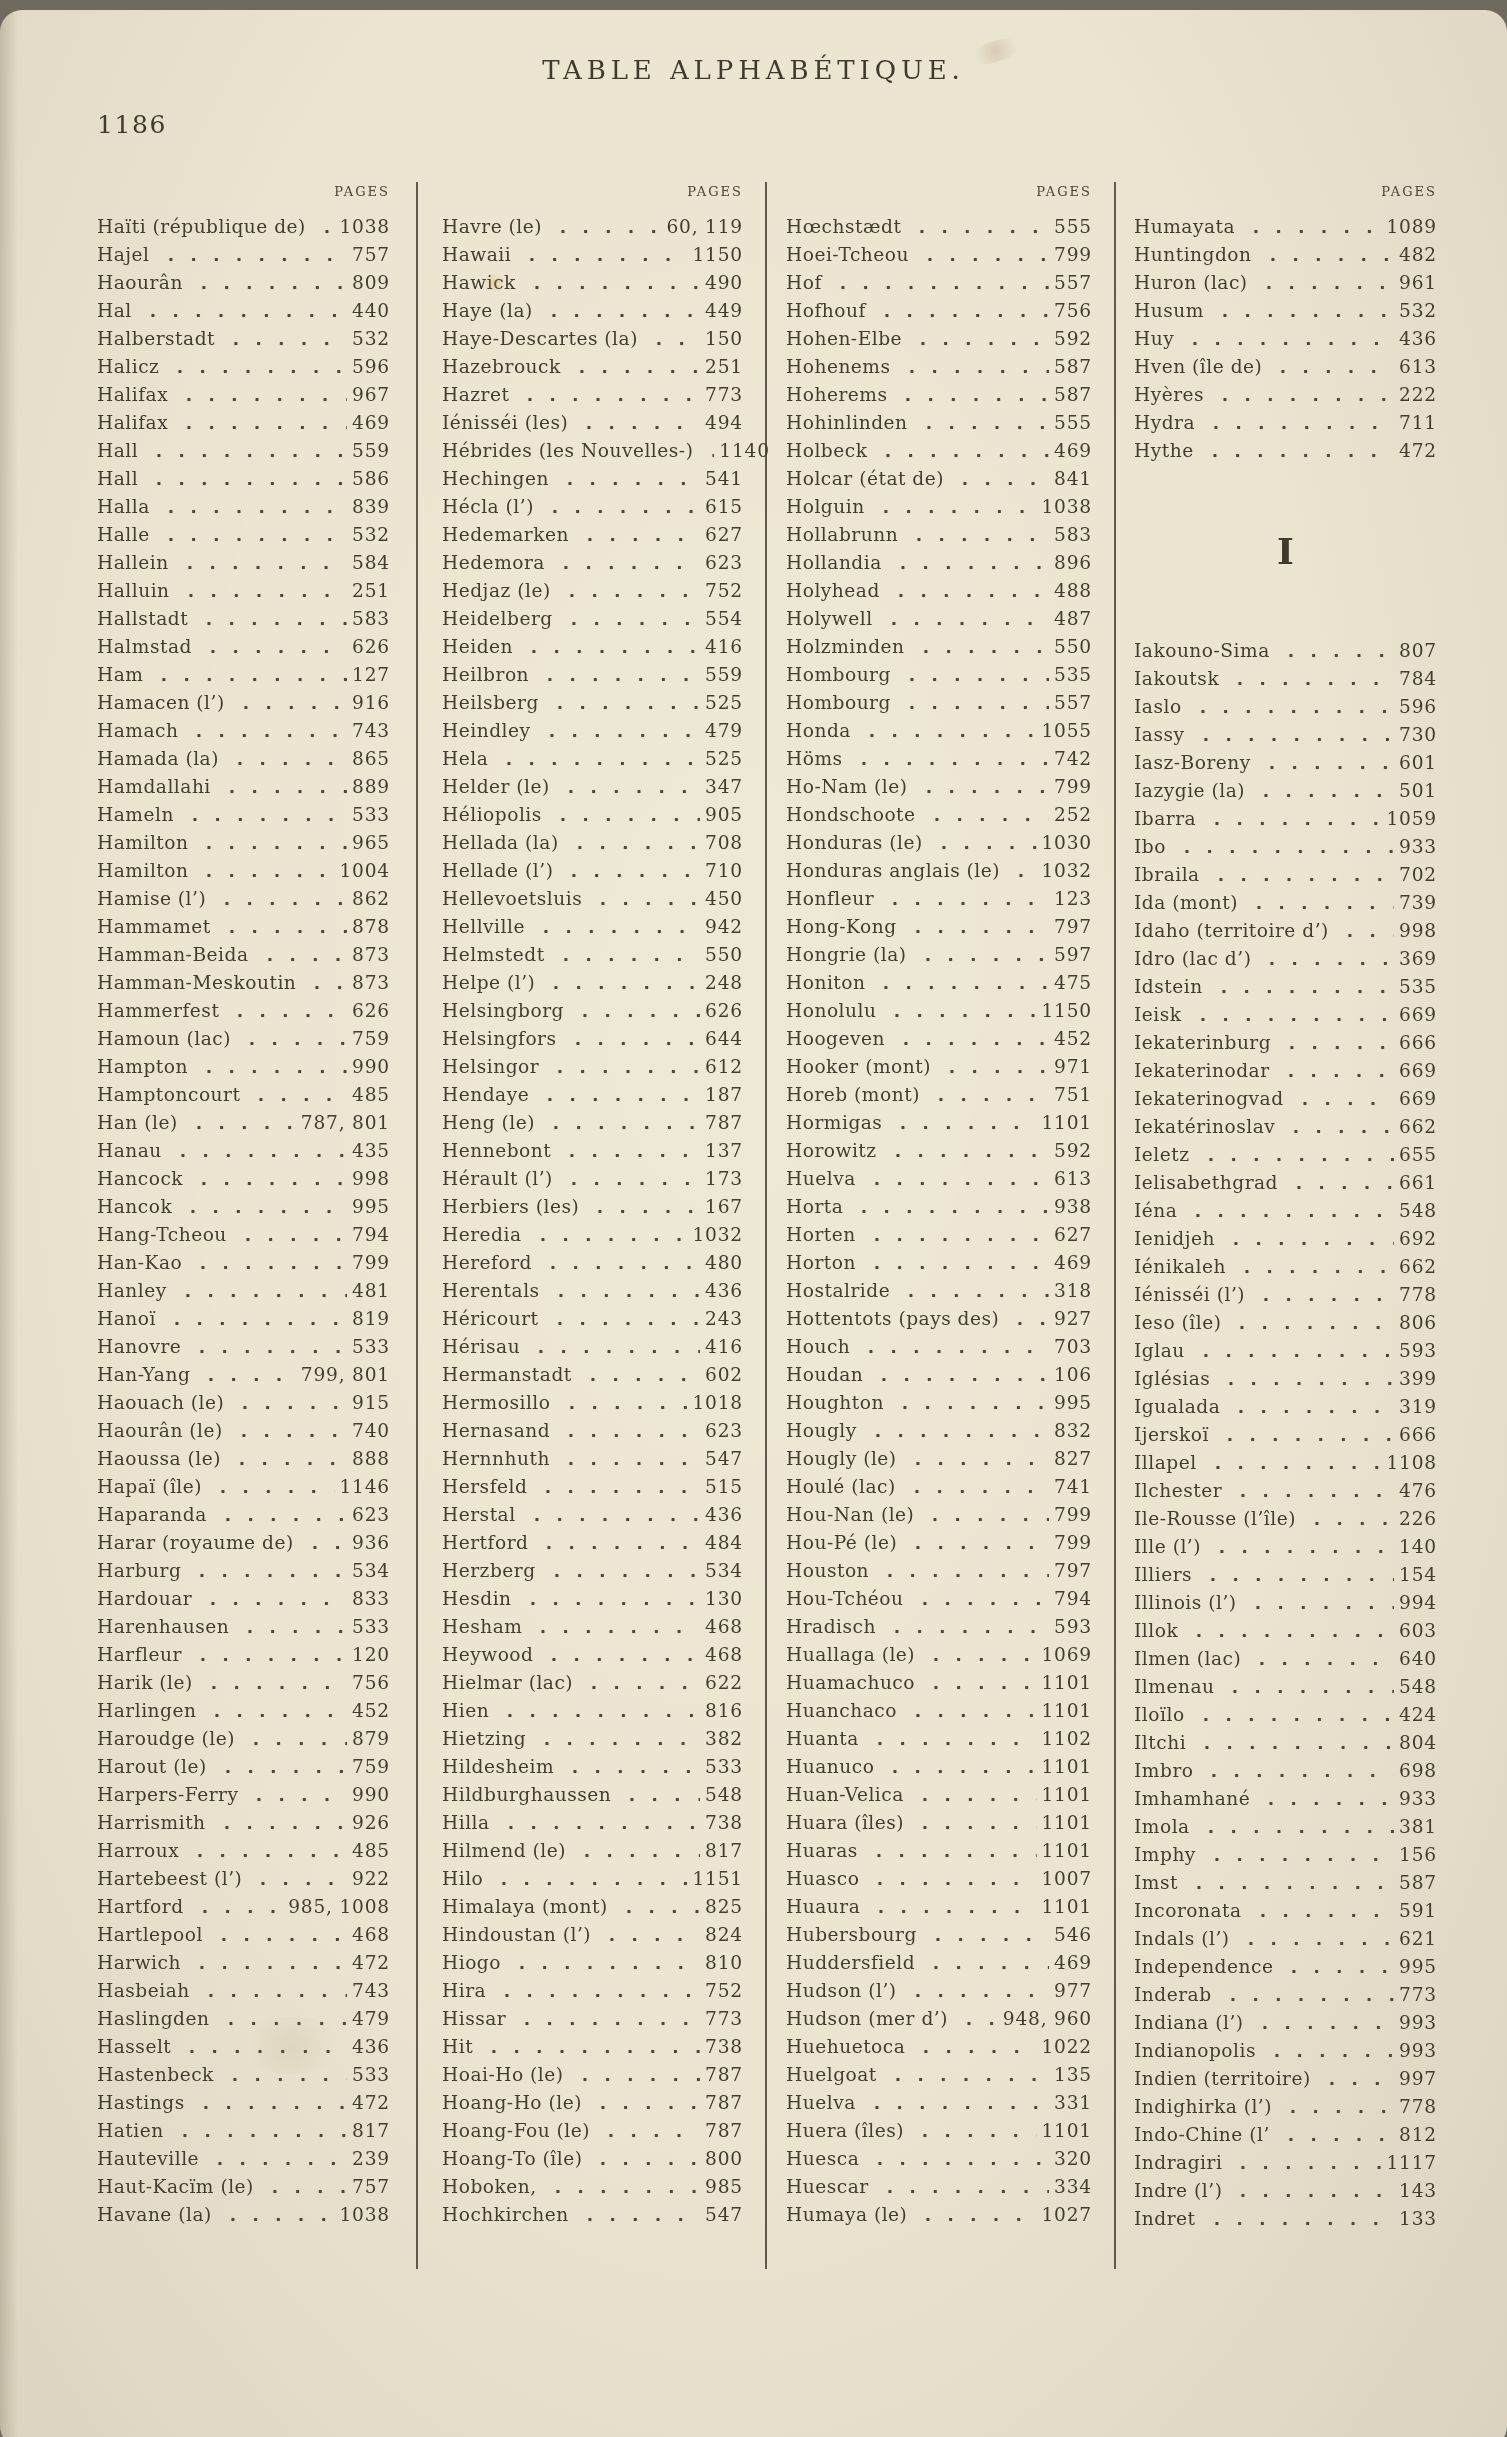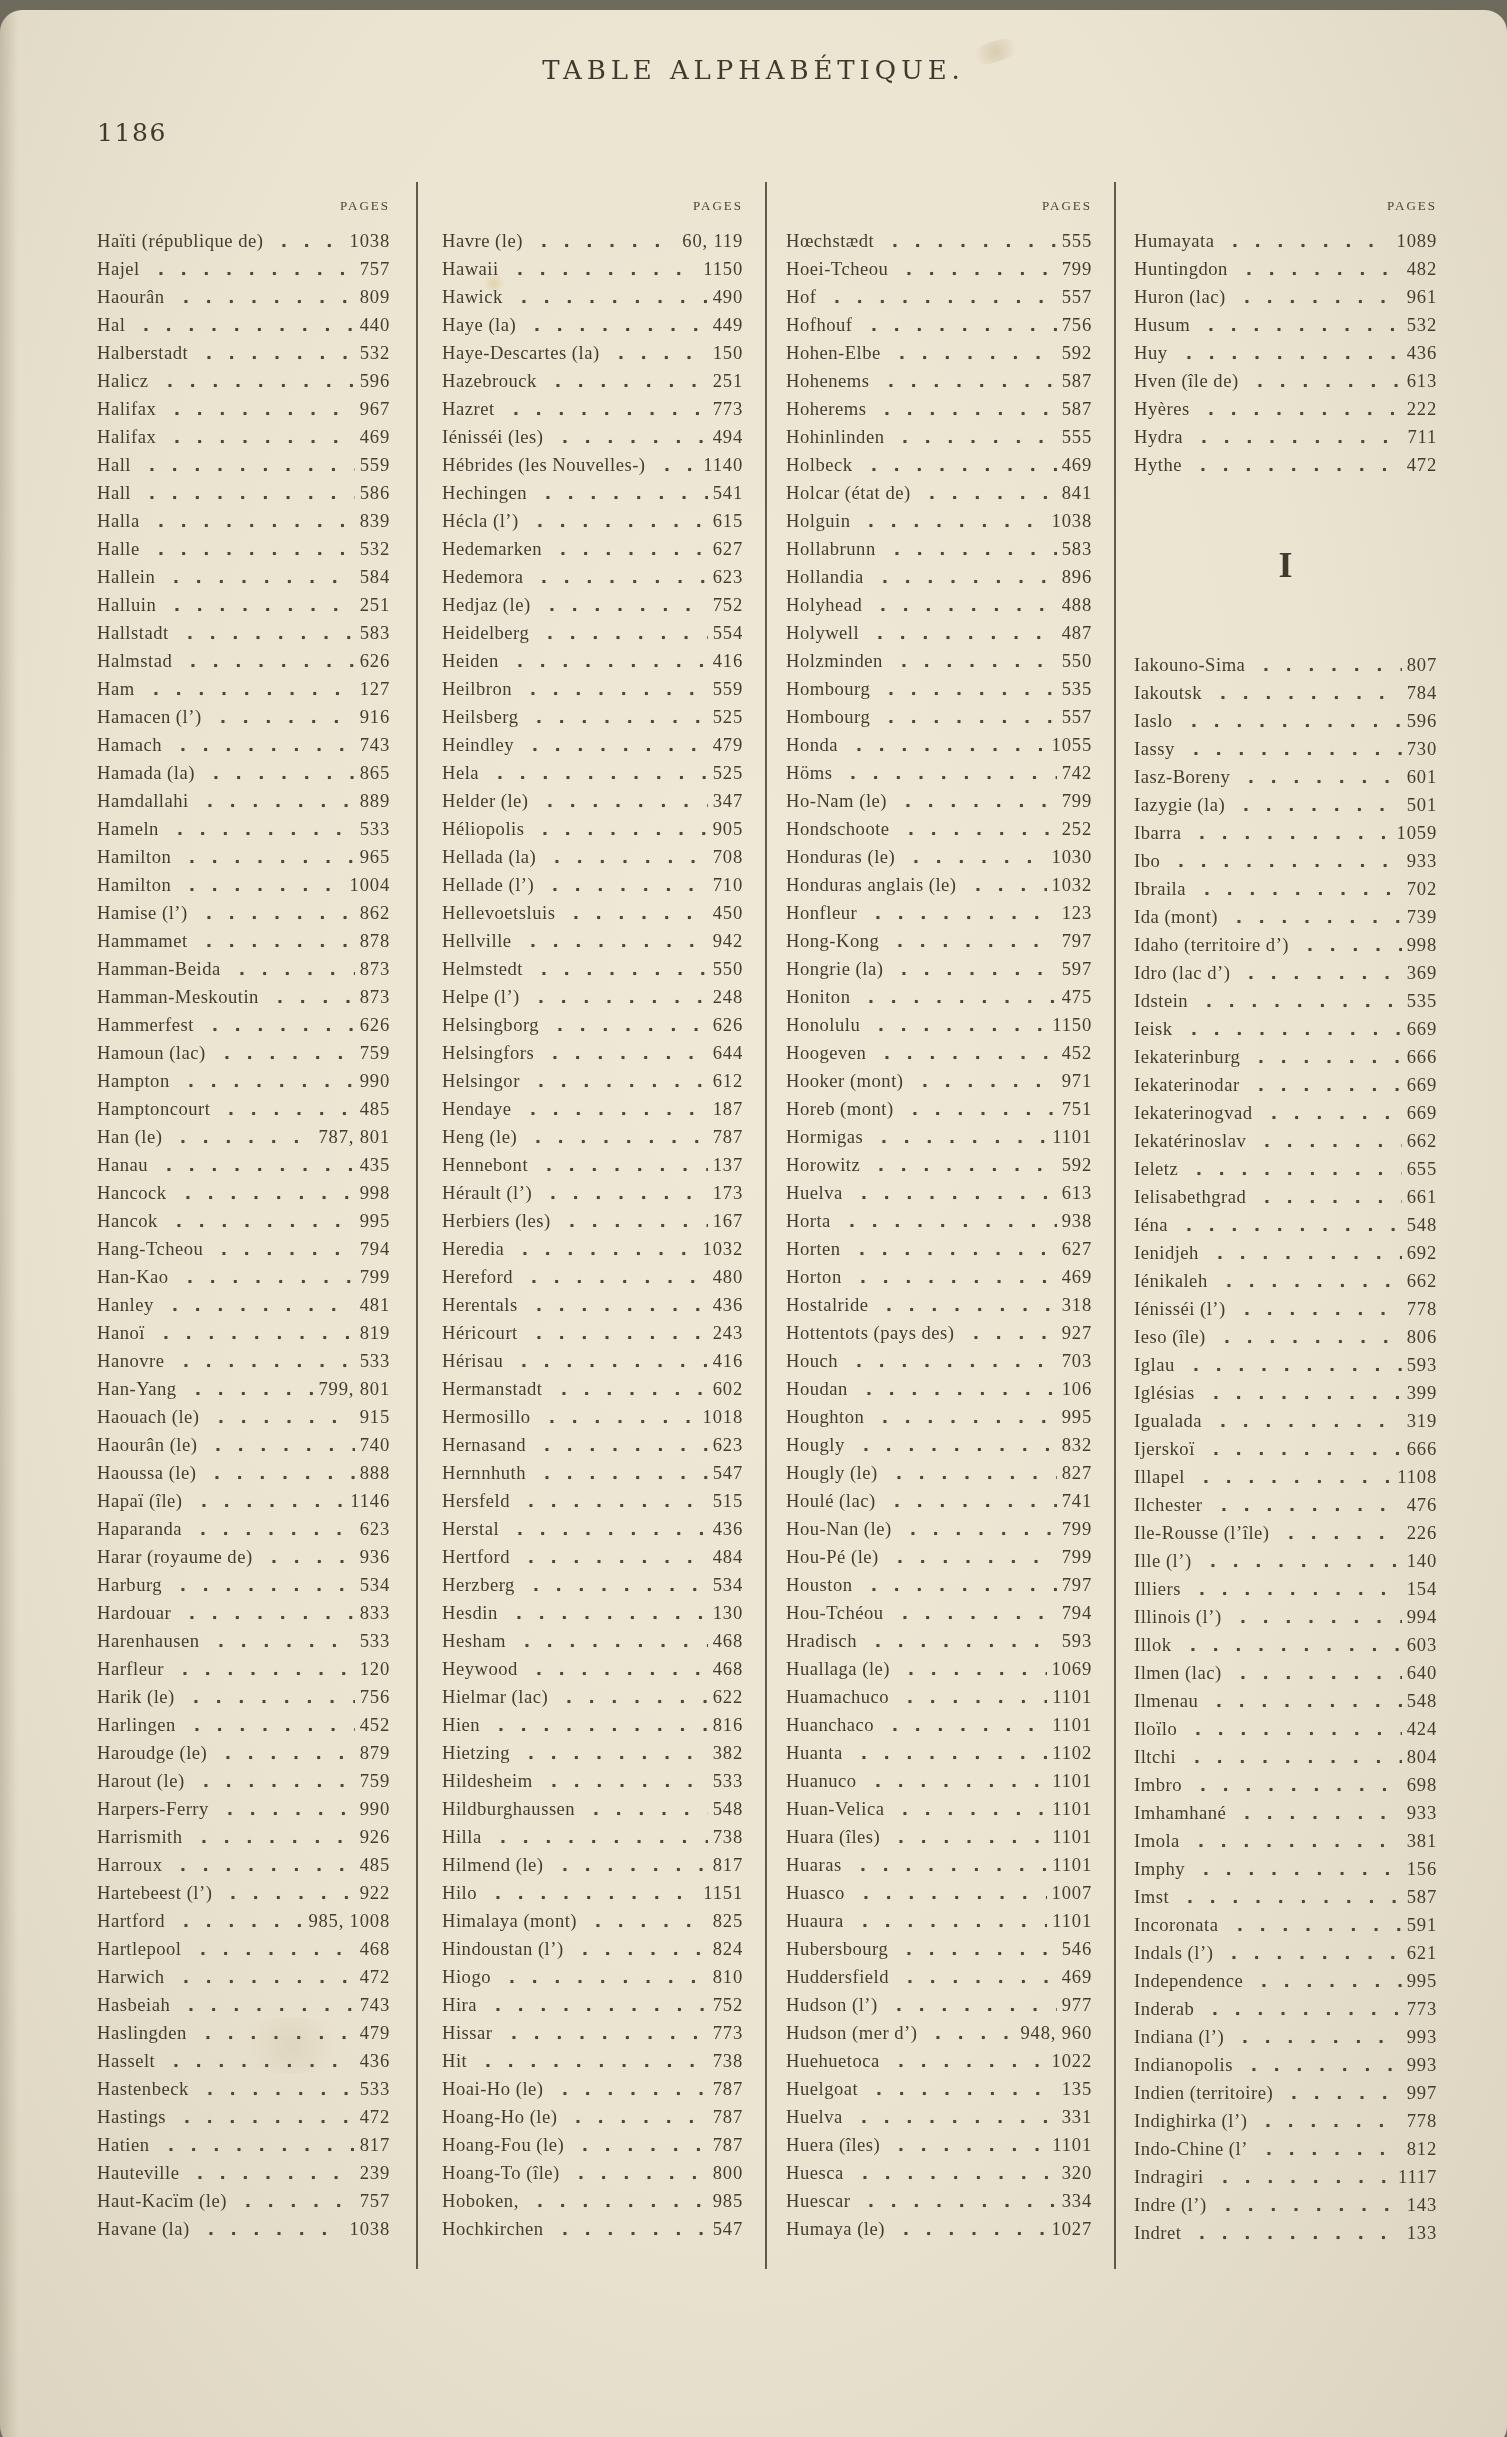--- a/index.html
+++ b/index.html
@@ -15,31 +15,31 @@
     font-family:"DejaVu Serif","Liberation Serif",serif;
     color:#423d30;
     border-radius:22px;
   }
   .title{
     position:absolute;top:45px;left:0;width:100%;
     text-align:center;font-size:26px;letter-spacing:4.9px;
     color:#3f3a2e;
   }
   .folio{
-    position:absolute;top:108px;left:97px;
+    position:absolute;top:100px;left:97px;
     font-size:25px;letter-spacing:1.6px;color:#3f3a2e;
   }
   .vsep{
     position:absolute;top:172px;width:1.6px;height:2087px;
     background:rgba(62,56,44,.8);
   }
   #sep1{left:416px;}
   #sep2{left:765px;}
   #sep3{left:1114px;}
-  .col{position:absolute;top:186px;font-family:Liberation Serif, serif;}
+  .col{position:absolute;top:172px;}
   #col1{left:97px;width:293px;}
   #col2{left:442px;width:301px;}
   #col3{left:786px;width:306px;}
   #col4{left:1134px;width:303px;}
   .pages-label{
     height:31px;box-sizing:border-box;padding-top:1.6px;
     text-align:right;font-size:13px;letter-spacing:2px;color:#4a4434;
   }
   .row{display:flex;line-height:28px;font-size:18.6px;}
   .row .n{white-space:nowrap;letter-spacing:0.5px;}

